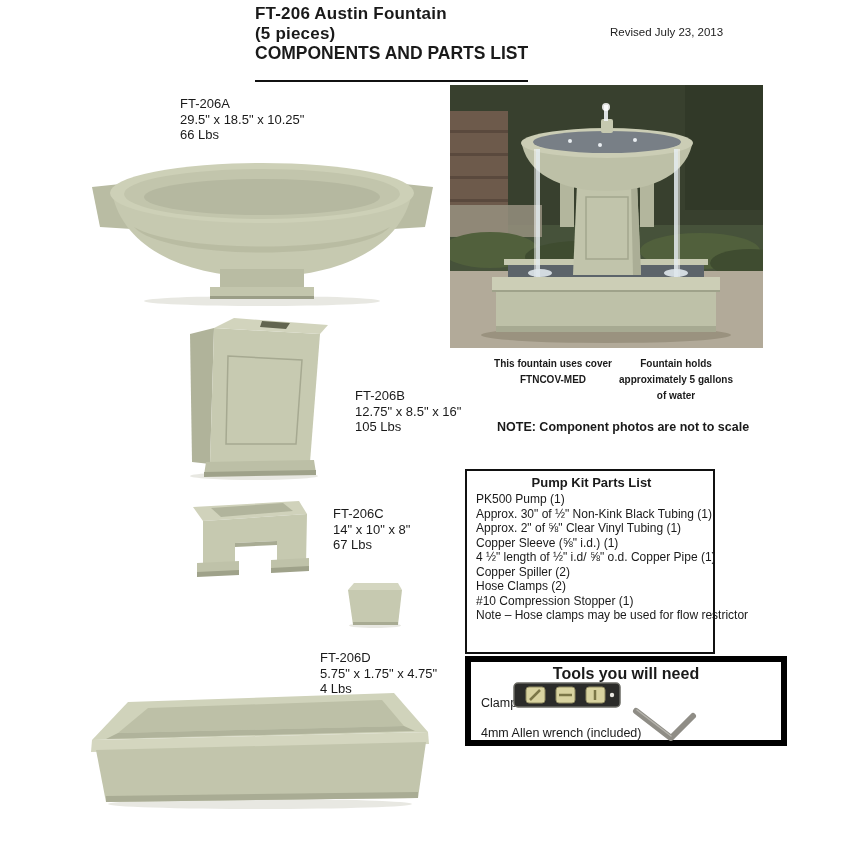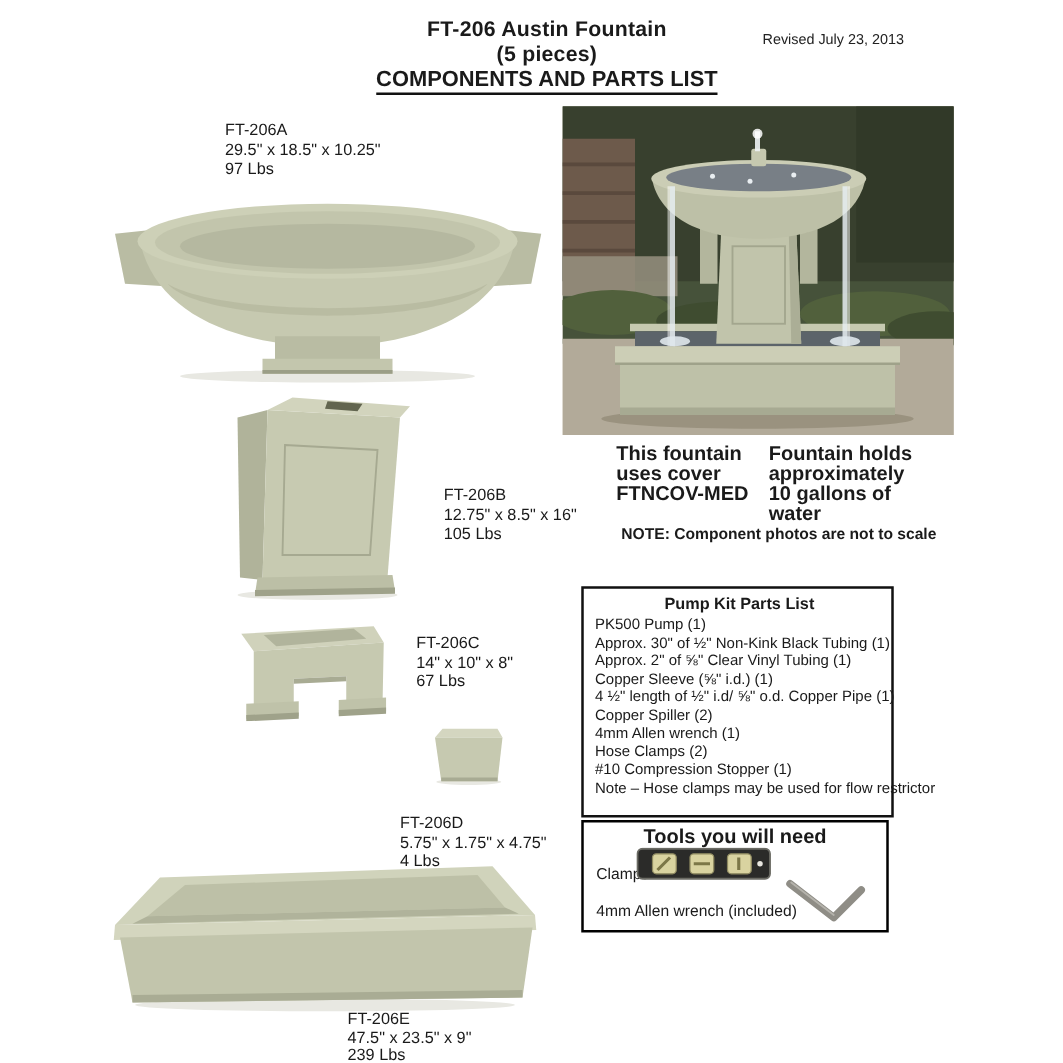--- a/index.html
+++ b/index.html
@@ -2,74 +2,69 @@
 <html><head>
 <meta charset="utf-8">
 <style>
   * { margin:0; padding:0; box-sizing:border-box; }
   body { background:#ffffff; }
   .page {
     position:relative; width:850px; height:850px; background:#ffffff;
     font-family:"Liberation Sans", sans-serif; color:#1a1a1a; overflow:hidden;
   }
   .abs { position:absolute; }
-  .title-block { left:255px; top:14px; width:365px; text-align:center; }
+  .title-block { left:255px; top:4px; width:365px; text-align:left; }
   .title-line { font-size:17px; font-weight:bold; line-height:20px; letter-spacing:0.2px; }
   .title-underline { display:inline-block; font-size:17.5px; font-weight:bold; line-height:19px;
-    border-bottom:2.5px solid #111; padding-bottom:1px; }
+    border-bottom:2.5px solid #111; padding-bottom:17px; }
   .revised { left:610px; top:26px; font-size:11.5px; color:#222; }
   .comp-label { font-size:13px; line-height:15.5px; }
-  .caption { font-size:16px; font-weight:bold; line-height:16px; text-align:left; }
+  .caption { font-size:10px; font-weight:bold; line-height:16px; text-align:center; }
   .note-line { font-size:12.5px; font-weight:bold; }
   .parts-box { left:465px; top:469px; width:250px; height:185px; border:2px solid #111;
     padding:3px 6px 0 9px; background:#fff; }
   .parts-title { text-align:center; font-weight:bold; font-size:13px; line-height:17px; margin-bottom:1px; }
   .part-item { font-size:12px; line-height:14.5px; white-space:nowrap; }
-  .tools-box { left:465px; top:656px; width:246px; height:90px; border:2px solid #000000; background:#fff; }
+  .tools-box { left:465px; top:656px; width:322px; height:90px; border:6px solid #000000; background:#fff; }
   .tools-title { position:absolute; left:0; top:3px; width:100%; text-align:center;
     font-weight:bold; font-size:16px; }
   .tool-label { position:absolute; font-size:12.5px; font-weight:normal; }
   svg { display:block; }
 </style>
 </head>
 <body>
 
 <div class="page">
 
   <div class="abs title-block">
     <div class="title-line">FT-206 Austin Fountain</div>
     <div class="title-line">(5 pieces)</div>
     <div><span class="title-underline">COMPONENTS AND PARTS LIST</span></div>
   </div>
   <div class="abs revised">Revised July 23, 2013</div>
 
   <div class="abs comp-label" style="left:180px; top:96px;">
     <div>FT-206A</div>
     <div>29.5" x 18.5" x 10.25"</div>
-    <div>97 Lbs</div>
+    <div>66 Lbs</div>
   </div>
   <div class="abs comp-label" style="left:355px; top:388px;">
     <div>FT-206B</div>
     <div>12.75" x 8.5" x 16"</div>
     <div>105 Lbs</div>
   </div>
   <div class="abs comp-label" style="left:333px; top:506px;">
     <div>FT-206C</div>
     <div>14" x 10" x 8"</div>
     <div>67 Lbs</div>
   </div>
   <div class="abs comp-label" style="left:320px; top:650px;">
     <div>FT-206D</div>
     <div>5.75" x 1.75" x 4.75"</div>
     <div>4 Lbs</div>
-  </div>
-  <div class="abs comp-label" style="left:278px; top:808px; line-height:14.5px;">
-    <div>FT-206E</div>
-    <div>47.5" x 23.5" x 9"</div>
-    <div>239 Lbs</div>
   </div>
 
   <svg class="abs" style="left:90px; top:155px;" width="345" height="152" viewBox="0 0 345 152">
     <ellipse cx="172" cy="146" rx="118" ry="5" fill="#e8e8e2"></ellipse>
     <polygon points="2,32 40,28 42,74 10,72" fill="#b9bca3"></polygon>
     <polygon points="305,28 343,32 335,72 303,74" fill="#b9bca3"></polygon>
     <path d="M22,38 C34,96 100,122 172,122 C244,122 310,96 322,38 Z" fill="#c6c9b0"></path>
     <path d="M44,72 C74,106 270,106 300,72 C256,98 88,98 44,72 Z" fill="#aeb198" opacity="0.55"></path>
     <ellipse cx="172" cy="38" rx="152" ry="30" fill="#cdd0b7"></ellipse>
     <ellipse cx="172" cy="39" rx="138" ry="25" fill="#c2c5ac"></ellipse>
@@ -164,32 +159,31 @@
 
     <rect x="86" y="64" width="4" height="128" fill="#e6edf1" opacity="0.85"></rect>
     <rect x="84" y="64" width="2" height="128" fill="#ffffff" opacity="0.5"></rect>
     <rect x="224" y="64" width="4" height="128" fill="#e6edf1" opacity="0.85"></rect>
     <rect x="228" y="64" width="2" height="128" fill="#ffffff" opacity="0.5"></rect>
     <ellipse cx="90" cy="188" rx="12" ry="4" fill="#dfe7ec" opacity="0.9"></ellipse>
     <ellipse cx="226" cy="188" rx="12" ry="4" fill="#dfe7ec" opacity="0.9"></ellipse>
   </svg>
 
   <div class="abs caption" style="left:493px; top:356px; width:120px;">This fountain uses cover FTNCOV-MED</div>
-  <div class="abs caption" style="left:615px; top:356px; width:122px;">Fountain holds approximately 10 gallons of water</div>
+  <div class="abs caption" style="left:615px; top:356px; width:122px;">Fountain holds approximately 5 gallons of water</div>
   <div class="abs note-line" style="left:497px; top:420px;">NOTE: Component photos are not to scale</div>
 
   <div class="abs parts-box">
     <div class="parts-title">Pump Kit Parts List</div>
     <div class="part-item">PK500 Pump (1)</div>
     <div class="part-item">Approx. 30" of ½" Non-Kink Black Tubing (1)</div>
     <div class="part-item">Approx. 2" of ⅝" Clear Vinyl Tubing (1)</div>
     <div class="part-item">Copper Sleeve (⅝" i.d.) (1)</div>
     <div class="part-item">4 ½" length of ½" i.d/ ⅝" o.d. Copper Pipe (1)</div>
     <div class="part-item">Copper Spiller (2)</div>
-    <div class="part-item">4mm Allen wrench (1)</div>
     <div class="part-item">Hose Clamps (2)</div>
     <div class="part-item">#10 Compression Stopper (1)</div>
     <div class="part-item">Note – Hose clamps may be used for flow restrictor</div>
   </div>
 
   <div class="abs tools-box">
     <div class="tools-title">Tools you will need</div>
     <div class="tool-label" style="left:10px; top:34px;">Clamps</div>
     <svg class="abs" style="left:42px; top:20px;" width="108" height="26" viewBox="0 0 108 26">
       <rect x="1" y="1" width="106" height="24" rx="4" fill="#2b2b29" stroke="#6b6b64" stroke-width="1.5"></rect>

